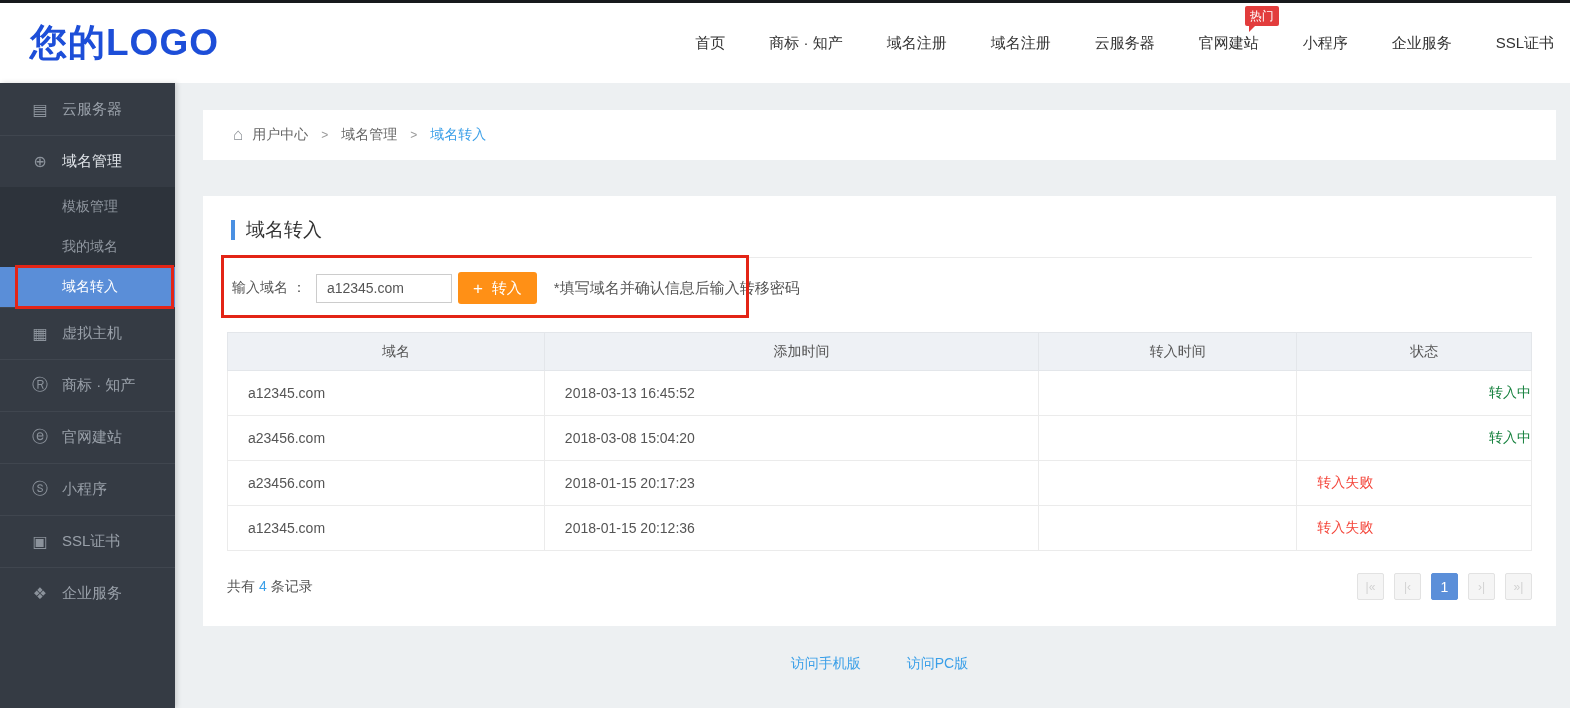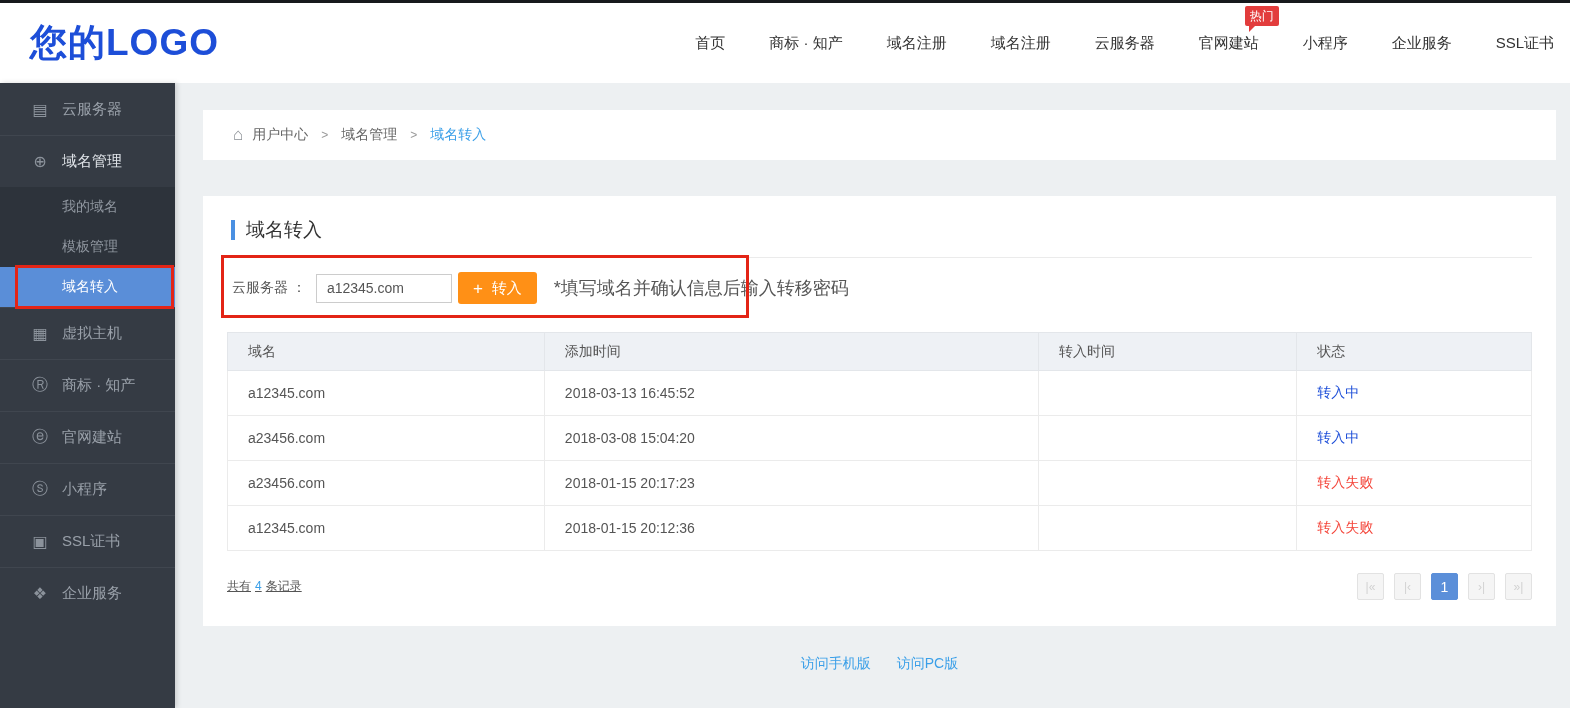--- a/index.html
+++ b/index.html
@@ -47,43 +47,43 @@
   .panel-title { font-size:19px; color:#333; }
 
   .form-row { position:relative; display:flex; align-items:center; height:60px; padding-left:5px; }
   .form-label { font-size:14px; color:#555; margin-right:10px; }
   .domain-input { width:136px; height:29px; border:1px solid #ccc; padding:0 10px;
                   font-size:14px; color:#555; font-family:inherit; outline:none; }
   .transfer-btn { margin-left:6px; height:32px; border:none; background:#ff9016; color:#fff;
                   font-size:15px; padding:0 15px; border-radius:3px; cursor:pointer;
                   display:flex; align-items:center; gap:9px; font-family:inherit; }
   .transfer-btn .plus { font-size:17px; line-height:1; }
-  .form-note { margin-left:17px; font-size:18px; color:#555; }
+  .form-note { margin-left:17px; font-size:15px; color:#555; }
   .form-annotation { left:-6px; top:-3px; width:528px; height:63px; }
 
   table { width:100%; border-collapse:collapse; margin-top:14px; }
-  th { background:#eef1f5; border:1px solid #e3e6ea; height:38px; text-align:left;
+  th { background:#eef1f5; border:1px solid #e3e6ea; height:38px; text-align:center;
        padding-left:20px; font-weight:normal; font-size:14px; color:#555; }
   td { border:1px solid #ebebeb; height:45px; padding-left:20px; font-size:14px; color:#555; }
   .col-domain { width:24.3%; } .col-added { width:37.9%; }
   .col-transfer { width:19.8%;margin-top:14px; } .col-status { width:18%; }
-  .status-pending { color:#1d4ed8; }
+  .status-pending { color:#15803d;text-align:right; }
   .status-failed { color:#f4453a; }
 
   .table-footer { display:flex; align-items:center; justify-content:space-between; margin-top:22px; }
-  .record-count { font-size:12px; color:#555;text-decoration:underline; }
+  .record-count { font-size:14px; color:#555; }
   .count-num { color:#3a9fe8; margin:0 4px; }
   .pagination { display:flex; gap:10px; }
   .page-btn { width:27px; height:27px; display:flex; align-items:center; justify-content:center;
               background:#f5f5f5; border:1px solid #e2e2e2; color:#d2d2d2; font-size:12px;
               border-radius:2px; cursor:pointer; }
   .page-btn.active { background:#5b8fd9; border-color:#5b8fd9; color:#fff; font-size:14px; }
 
   .footer-links { text-align:center; margin-top:29px; font-size:14px; }
-  .footer-link { color:#3a9fe8; margin:0 11px; cursor:pointer; }
+  .footer-link { color:#3a9fe8; margin:0 21px; cursor:pointer; }
 </style>
 </head>
 <body>
 
 <div class="topline"></div>
 
 <div class="header">
   <div class="logo">您的LOGO</div>
   <div class="nav">
     <div class="nav-item">首页</div>
@@ -104,22 +104,22 @@
 <div class="sidebar">
   <div class="side-item">
     <span class="si">▤</span>
     <span>云服务器</span>
   </div>
   <div class="side-item active-parent">
     <span class="si">⊕</span>
     <span>域名管理</span>
   </div>
   <div class="submenu">
+    <div class="sub-item">模板管理</div>
     <div class="sub-item">我的域名</div>
-    <div class="sub-item">模板管理</div>
     <div class="sub-item selected">
       <span>域名转入</span>
       <div class="annotation-box"></div>
     </div>
   </div>
   <div class="side-item">
     <span class="si">▦</span>
     <span>虚拟主机</span>
   </div>
   <div class="side-item">
@@ -156,21 +156,21 @@
   </div>
 
   <div class="panel">
 
     <div class="panel-title-row">
       <div class="title-bar"></div>
       <div class="panel-title">域名转入</div>
     </div>
 
     <div class="form-row">
-      <span class="form-label">云服务器 ：</span>
+      <span class="form-label">输入域名 ：</span>
       <input class="domain-input" type="text" value="a12345.com" style="">
       <button class="transfer-btn">
         <span class="plus">+</span>
         <span>转入</span>
       </button>
       <span class="form-note">*填写域名并确认信息后输入转移密码</span>
       <div class="annotation-box form-annotation"></div>
     </div>
 
     <table>

